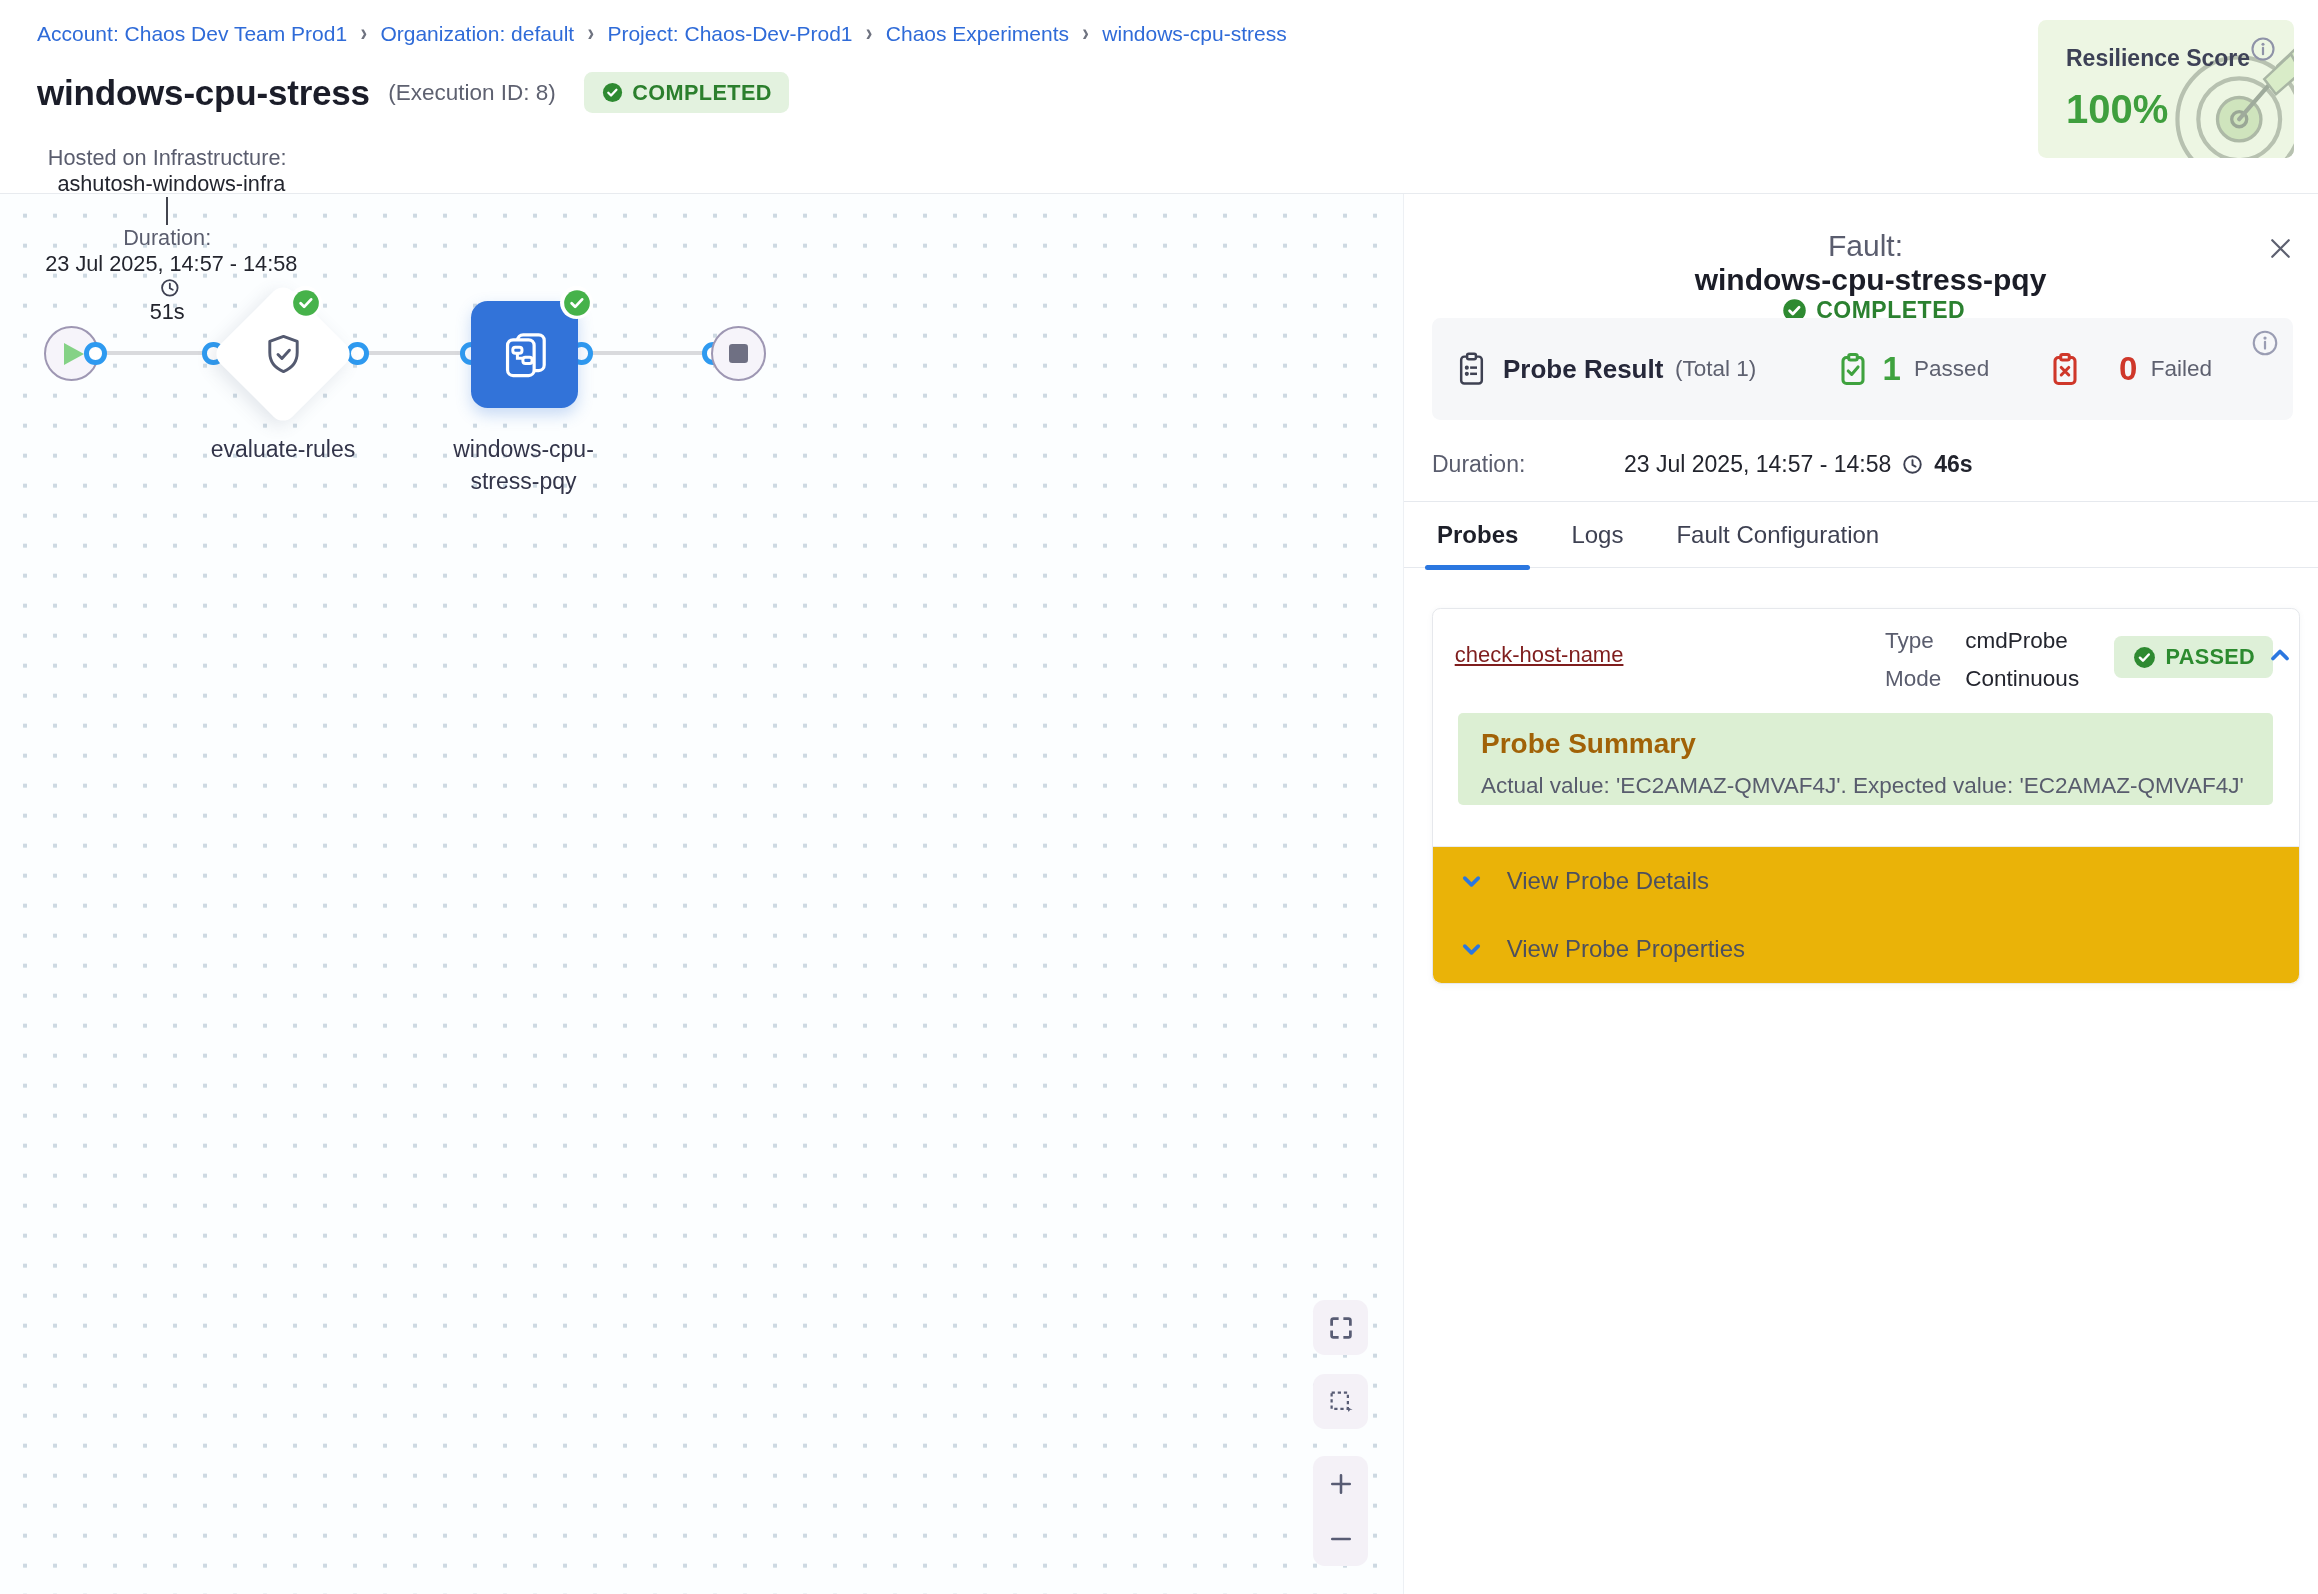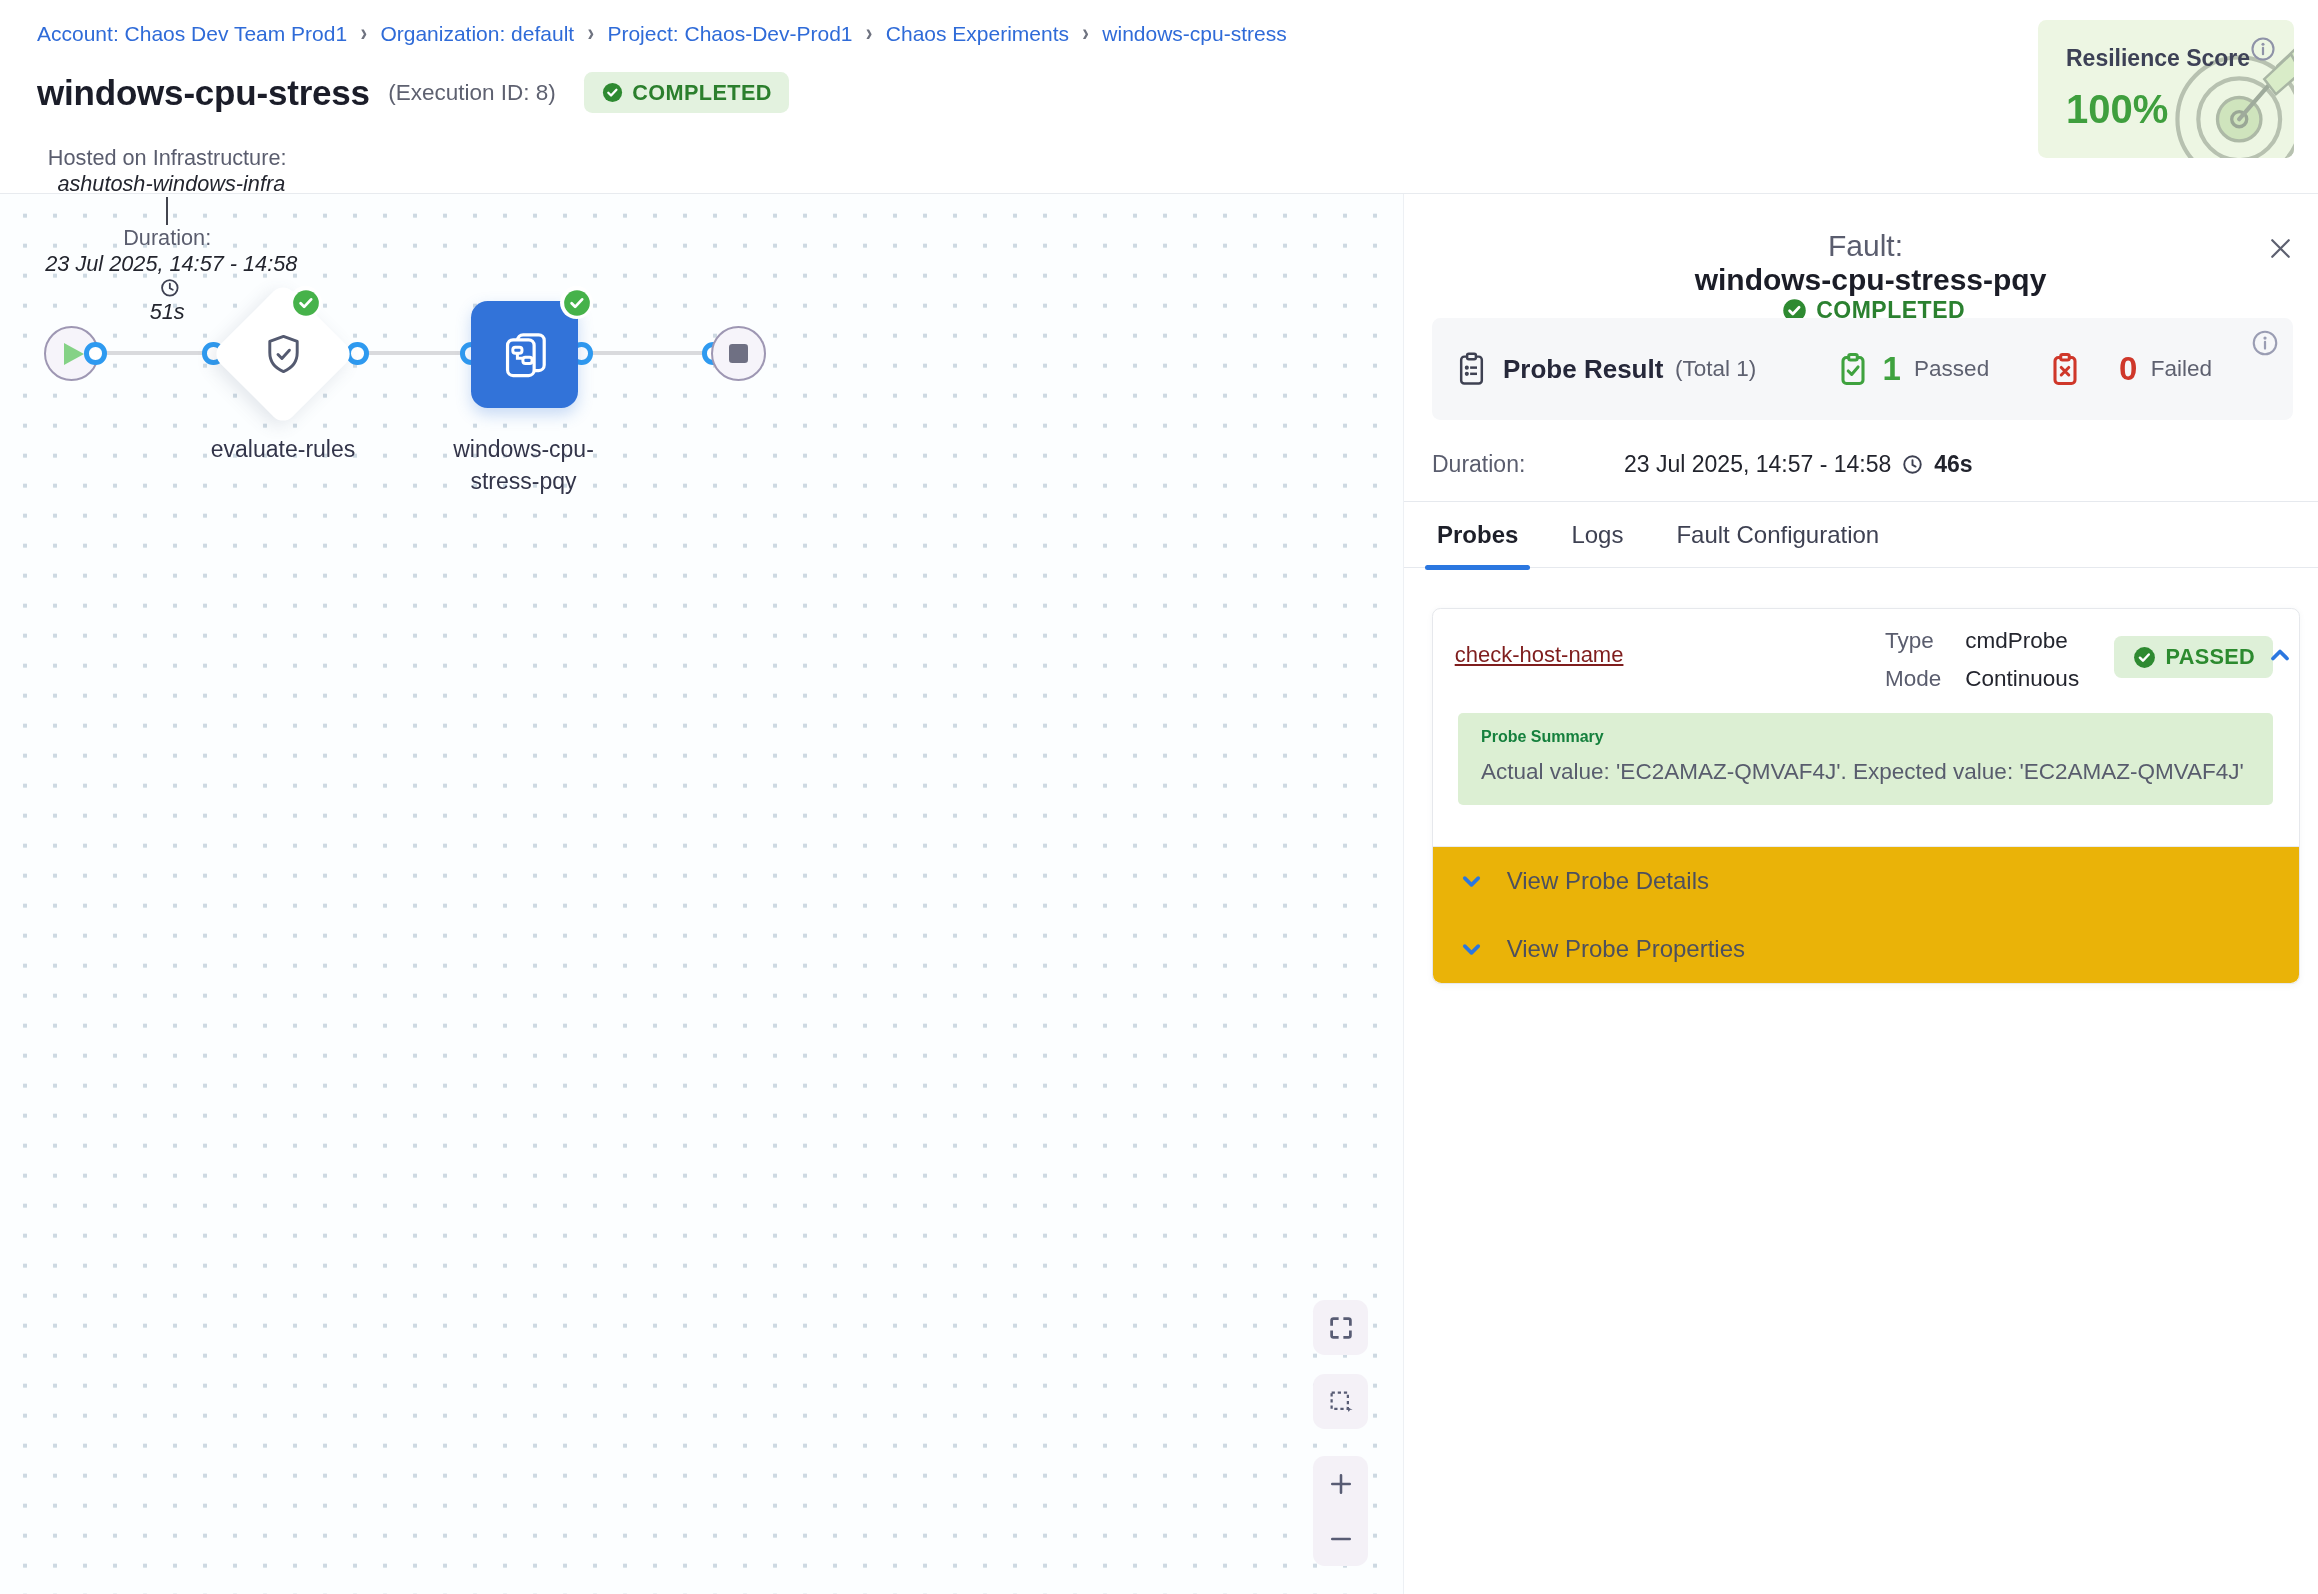--- a/index.html
+++ b/index.html
@@ -32,21 +32,21 @@
   .status-badge {
     display: inline-flex; align-items: center; gap: 8.3px;
     background: #e3f2df; border-radius: 8.3px; padding: 7.5px 16.7px;
     font-size: 21.7px; font-weight: 700; color: #2b7f2d; letter-spacing: 0.4px;
     margin-left: 11.7px;
   }
   .meta-row {
     position: absolute; left: 37px; top: 145px;
     display: flex; align-items: center; font-size: 21.7px; color: #5a5d6e; flex-direction: column;
   }
-  .meta-row .val { color: #23252e; margin-left: 8.3px; font-style: italic; }
+  .meta-row .val { color: #23252e; margin-left: 8.3px; }
   .meta-sep { width: 1.7px; height: 28px; background: #43454f; margin: 0 28px; }
   .inline-clock { display: inline-flex; margin: 0 6.7px 0 11.7px; color: #3e4152; vertical-align: -3.3px; }
 
   
   .resilience-card {
     position: absolute; top: 20px; right: 25px; width: 256px; height: 138px;
     background: #edf6e3; border-radius: 8.3px; overflow: hidden;
   }
   .resilience-card .rs-label { position: absolute; left: 28px; top: 25px; font-size: 23px; font-weight: 600; color: #3d4156; }
   .resilience-card .rs-value { position: absolute; left: 28px; top: 67px; font-size: 40px; font-weight: 800; color: #3f9f3e; }
@@ -162,21 +162,21 @@
     position: absolute; left: 681px; top: 27px; height: 42px; padding: 0 18.3px;
     background: #def0d8; border-radius: 7.5px; display: inline-flex; align-items: center; gap: 8.3px;
     font-size: 21.7px; font-weight: 700; color: #2c8a2f; letter-spacing: 0.3px;
   }
   .card-chevron { position: absolute; left: 833px; top: 32px; background: none; border: none; cursor: pointer; }
 
   .probe-summary {
     position: absolute; left: 25px; top: 104px; width: 815px; height: 92px;
     background: #dcefd3; border-radius: 5px; padding: 15px 23px;
   }
-  .ps-title { font-size: 16px; font-weight: 600; color: #15803d; }
+  .ps-title { font-size: 28px; font-weight: 600; color: #a16207; }
   .ps-text { font-size: 22.5px; color: #585c6d; margin-top: 13.3px; }
 
   .probe-card-footer {
     position: absolute; left: 0; right: 0; top: 237px; bottom: 0;
     background: #eab308; border-top: 0.8px solid #e9ecf0; border-radius: 0 0 8.3px 8.3px;
   }
   .foot-row { height: 68px; display: flex; align-items: center; padding-left: 25px; gap: 21.7px; cursor: pointer; }
   .foot-row .fr-label { font-size: 24px; color: #4d505e; }
 
   svg { display: block; }

